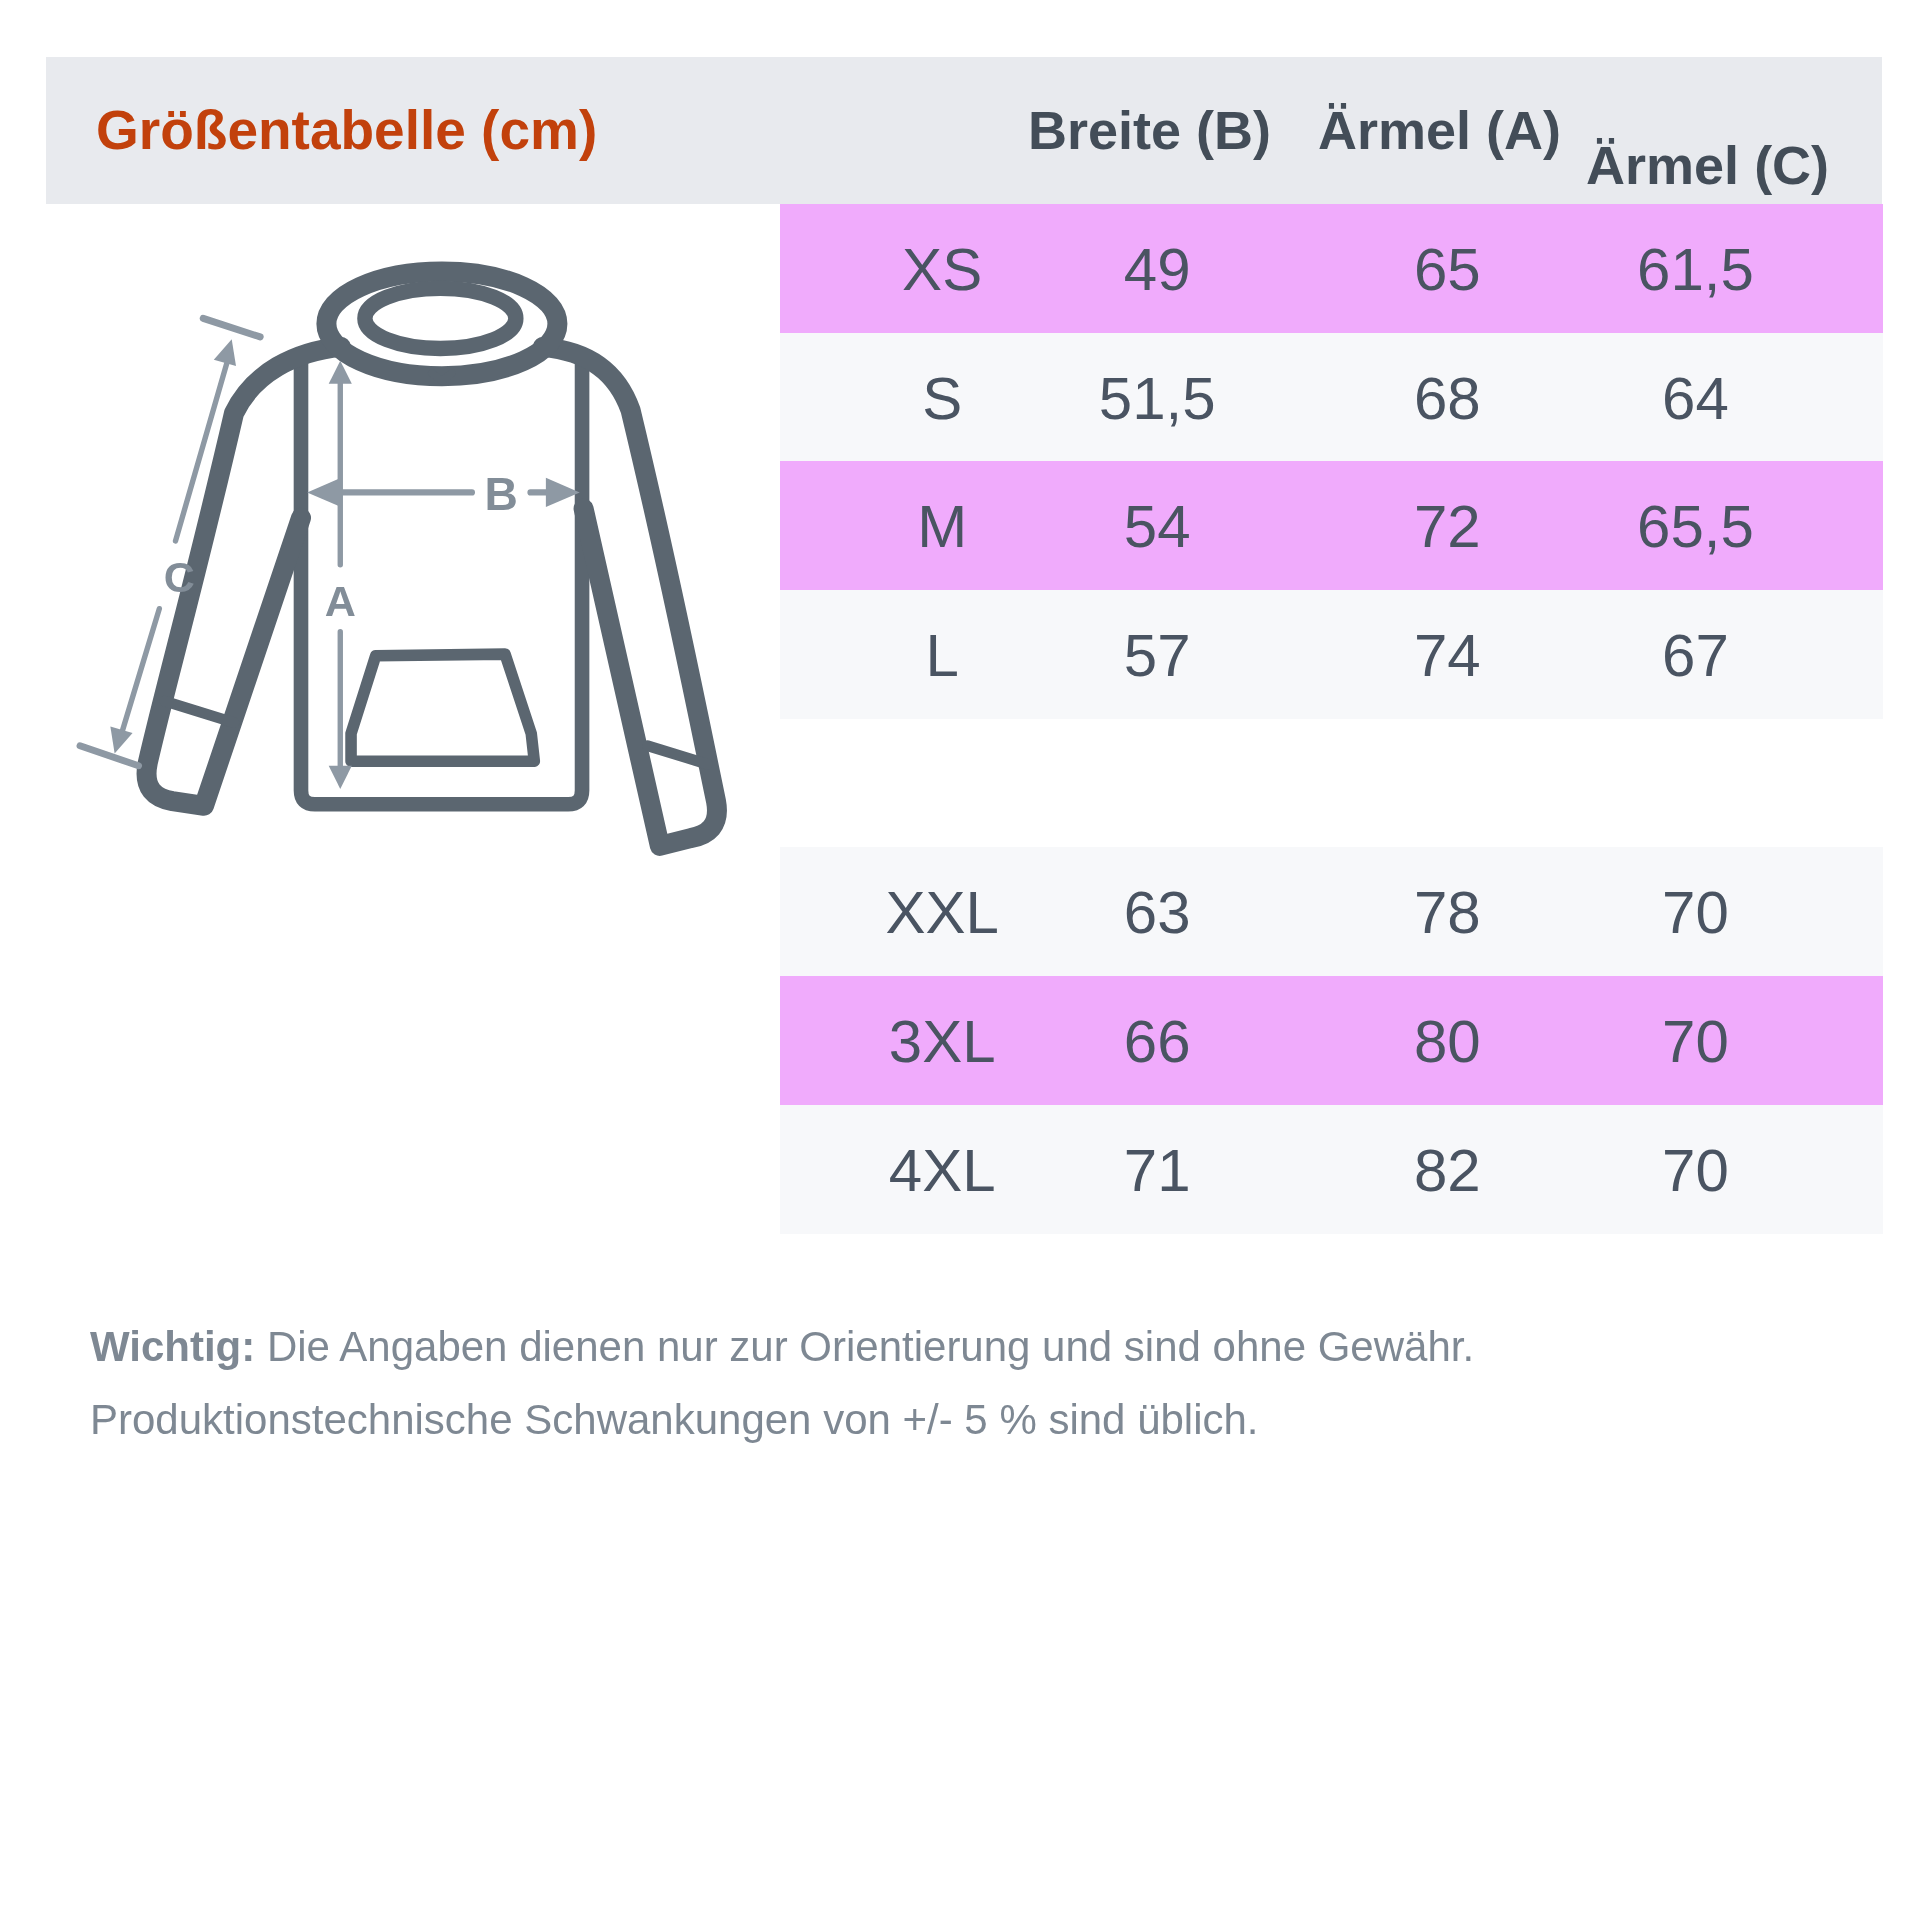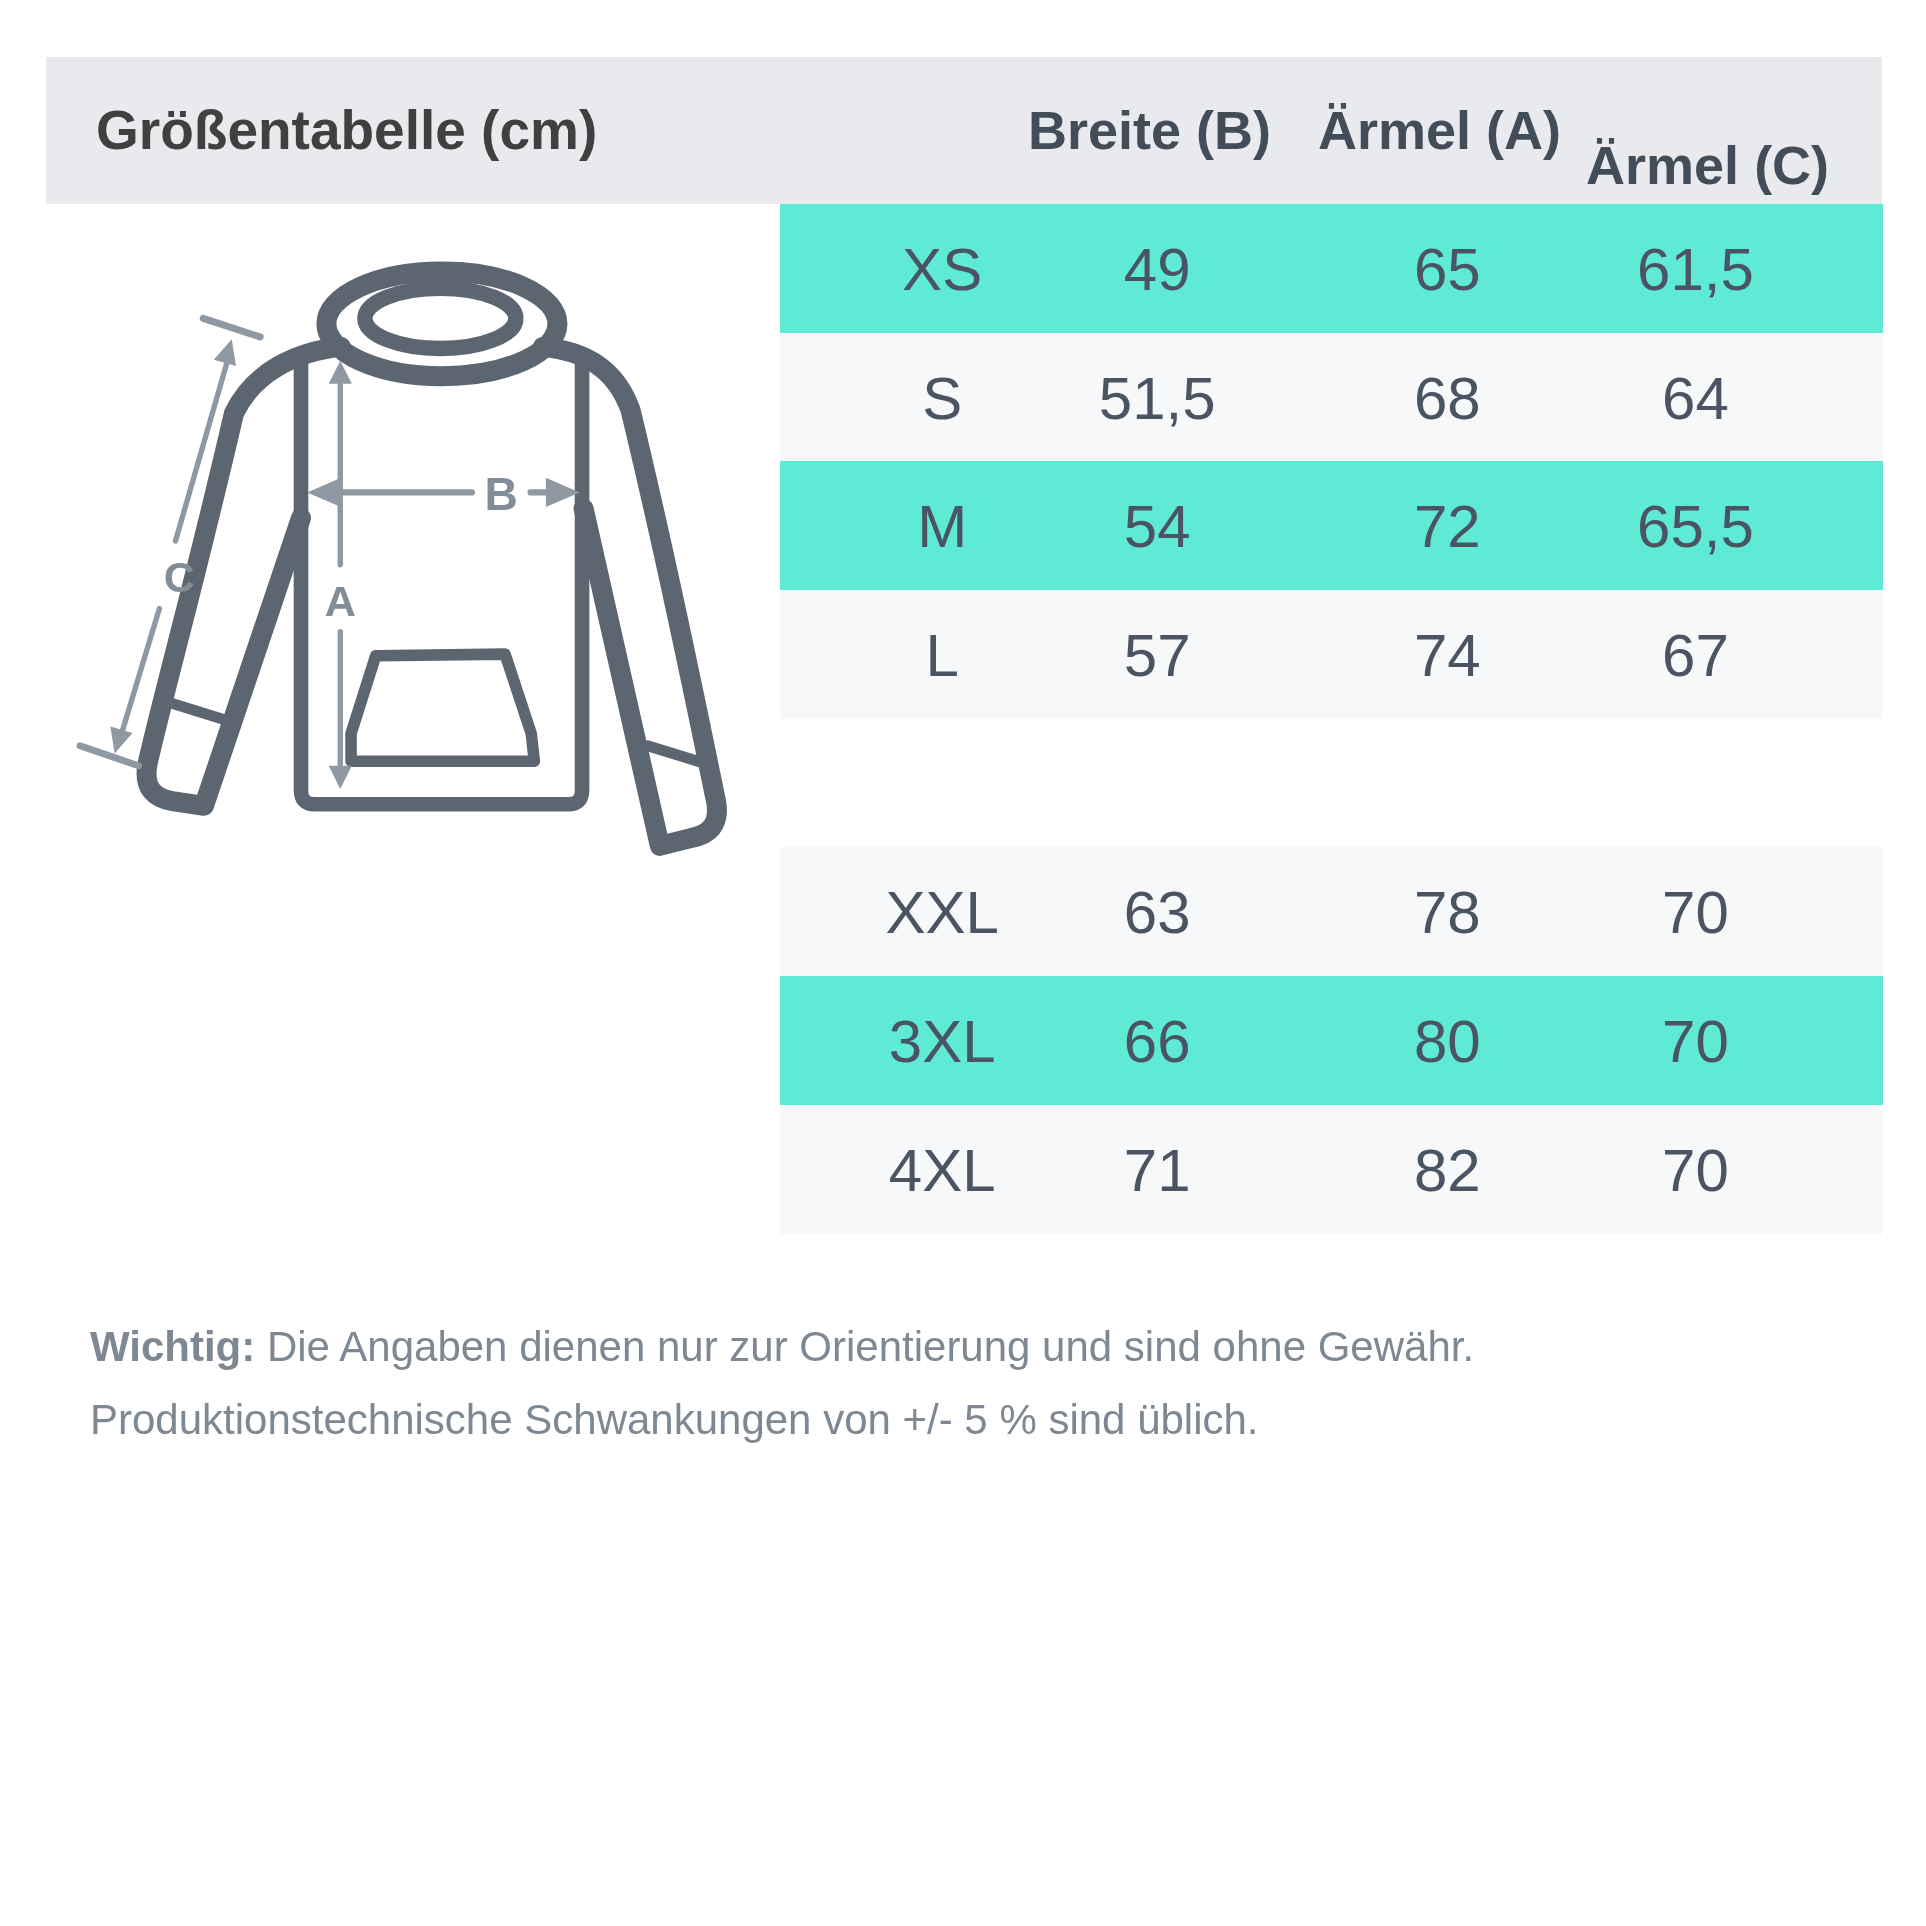--- a/index.html
+++ b/index.html
@@ -7,37 +7,37 @@
     width:1926px;height:1926px;position:relative;background:#ffffff;
     font-family:"Liberation Sans",sans-serif;color:#4a5462;overflow:hidden;
   }
   
   .header-bar{
     position:absolute;left:46px;top:57px;width:1836px;height:147px;
     background:#e8eaee;
   }
   .header-title{
     position:absolute;left:50px;top:0;height:147px;line-height:147px;
-    font-size:55px;font-weight:bold;color:#404040;white-space:nowrap;
+    font-size:55px;font-weight:bold;color:#c2410c;white-space:nowrap;
   }
   .header-col{
     position:absolute;top:0;height:147px;line-height:147px;
     transform:translateX(-50%);
     font-size:54px;font-weight:bold;color:#434d58;white-space:nowrap;
   }
   .hc1{left:60.1%;}
   .hc2{left:75.9%;}
   .hc3{left:90.5%;margin-top:35px;}
 
   
   .size-table{
     position:absolute;left:780px;top:204px;width:1103px;height:1029px;
   }
   .trow{
-    position:absolute;left:0;width:100%;height:129px;background:#5eead4;
+    position:absolute;left:0;width:100%;height:129px;background:#f0abfc;
   }
   .trow.striped{background:#f7f8fa;}
   .cell{
     position:absolute;top:50%;transform:translate(-50%,-50%);
     font-size:60px;color:#4a5462;white-space:nowrap;
   }
   .c1{left:14.7%;}
   .c2{left:34.2%;}
   .c3{left:60.5%;}
   .c4{left:83.0%;text-align:center;}

